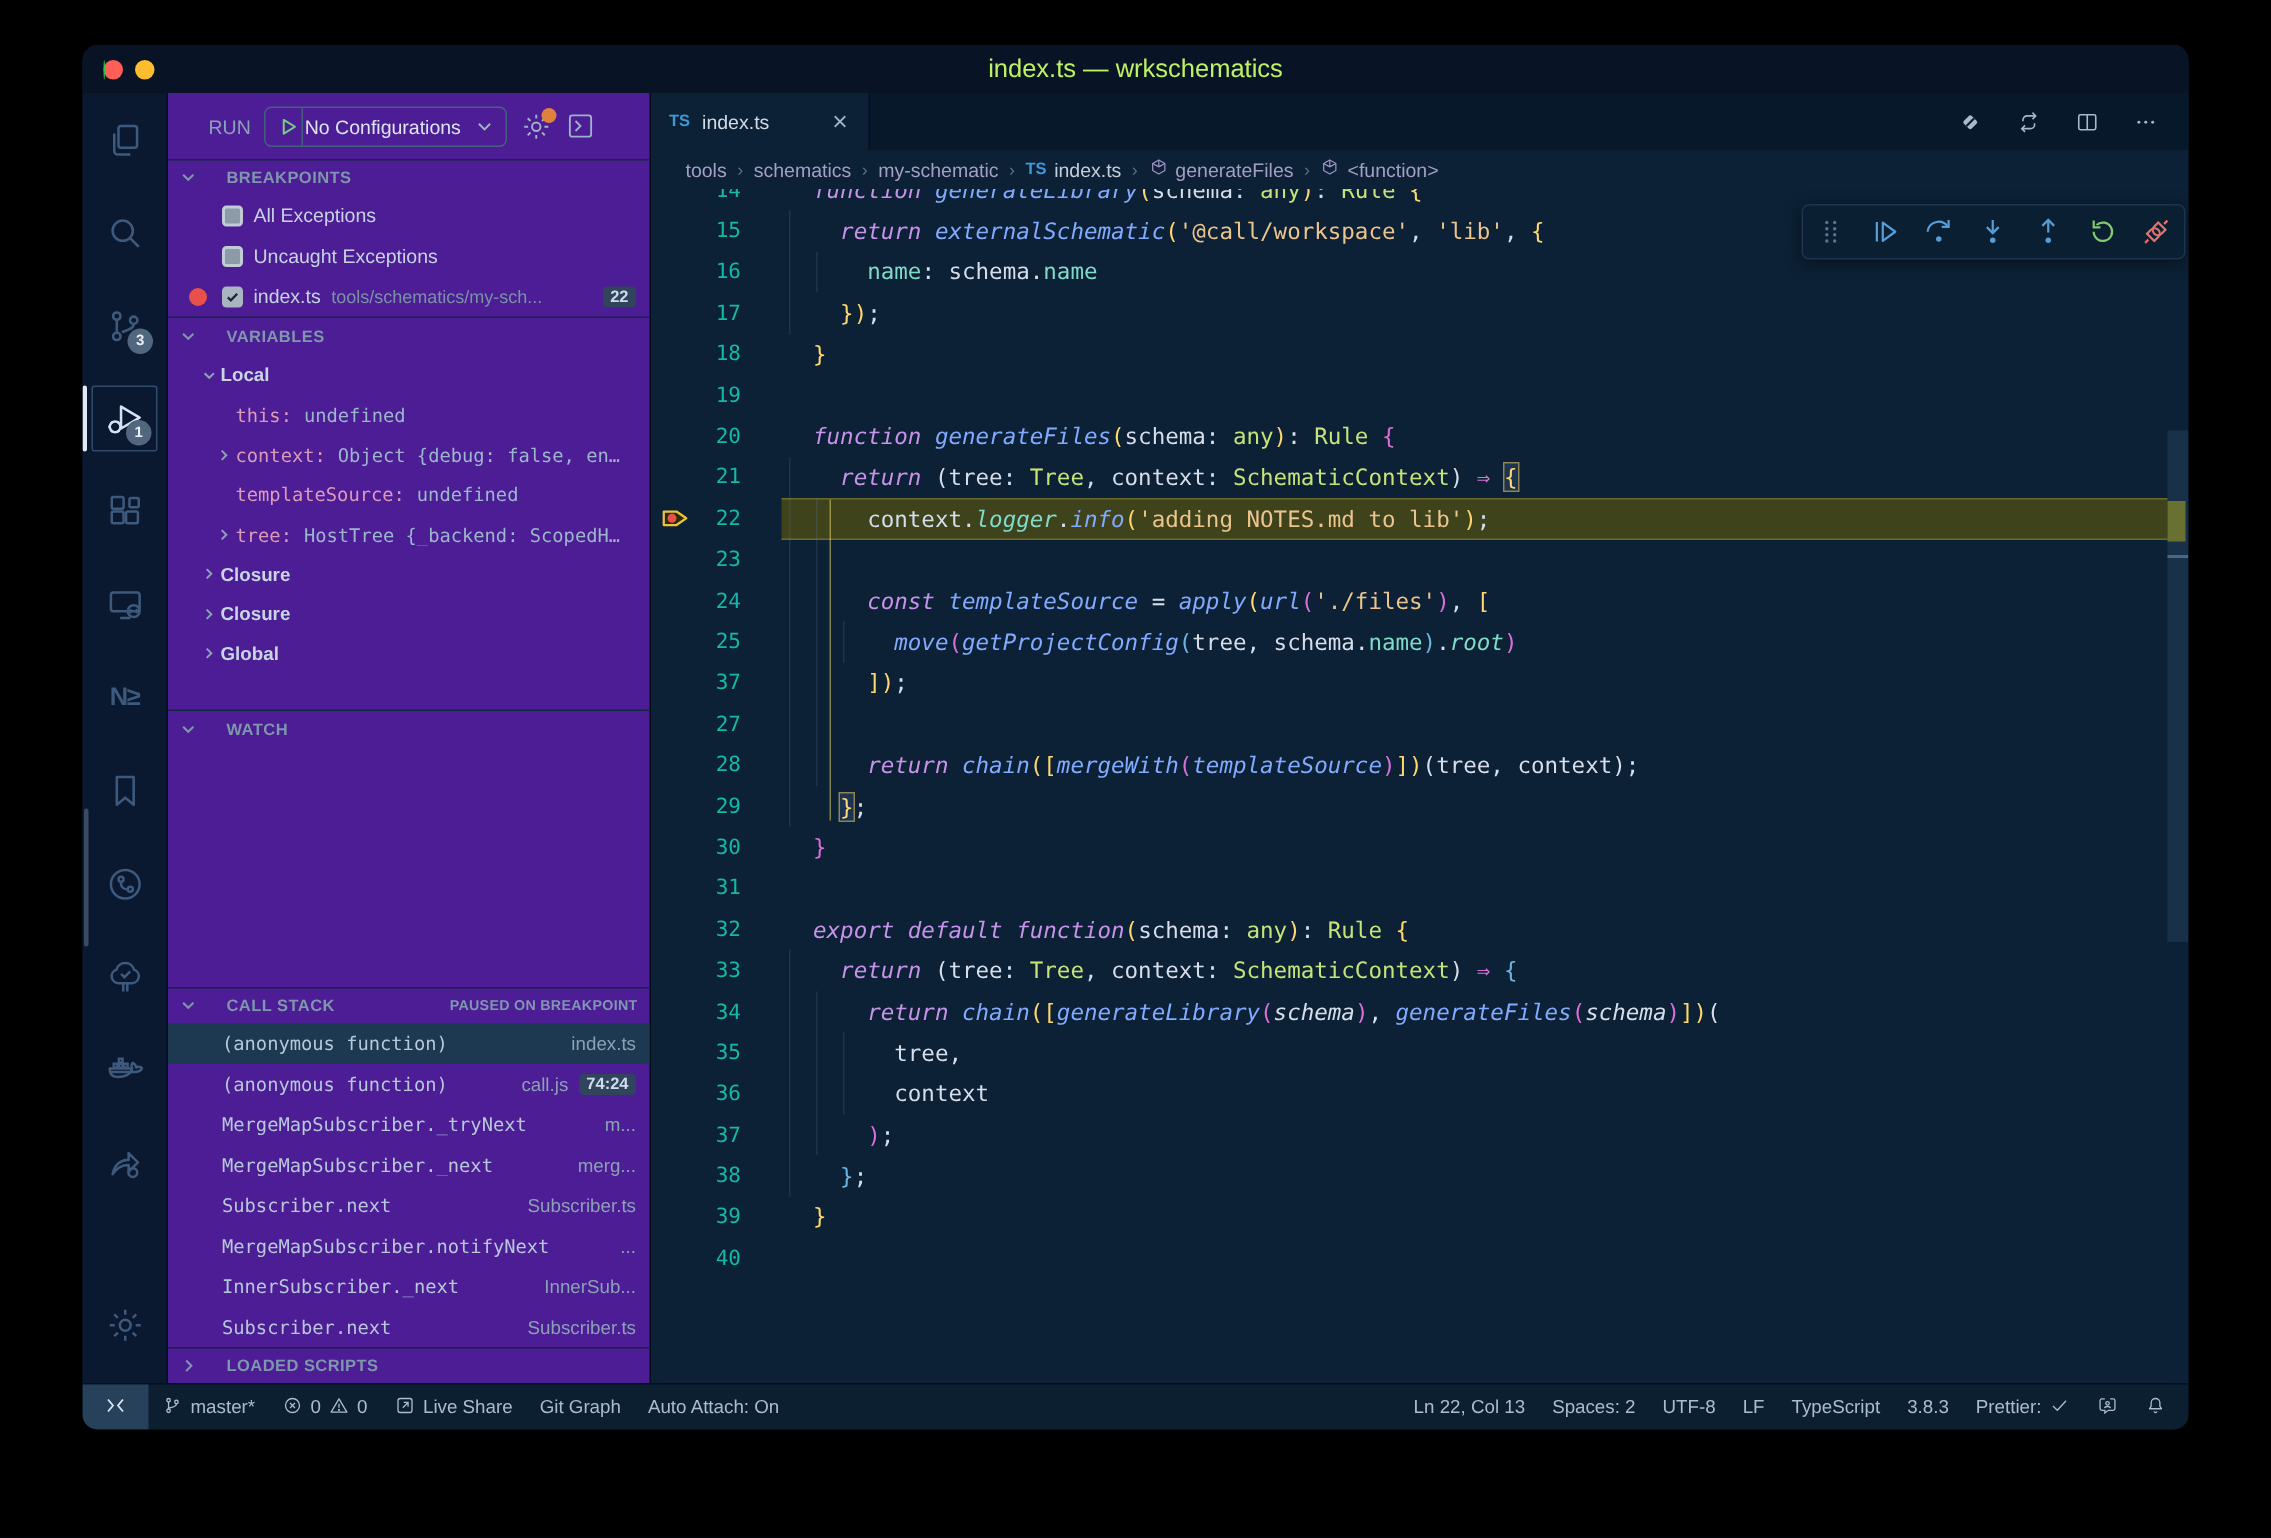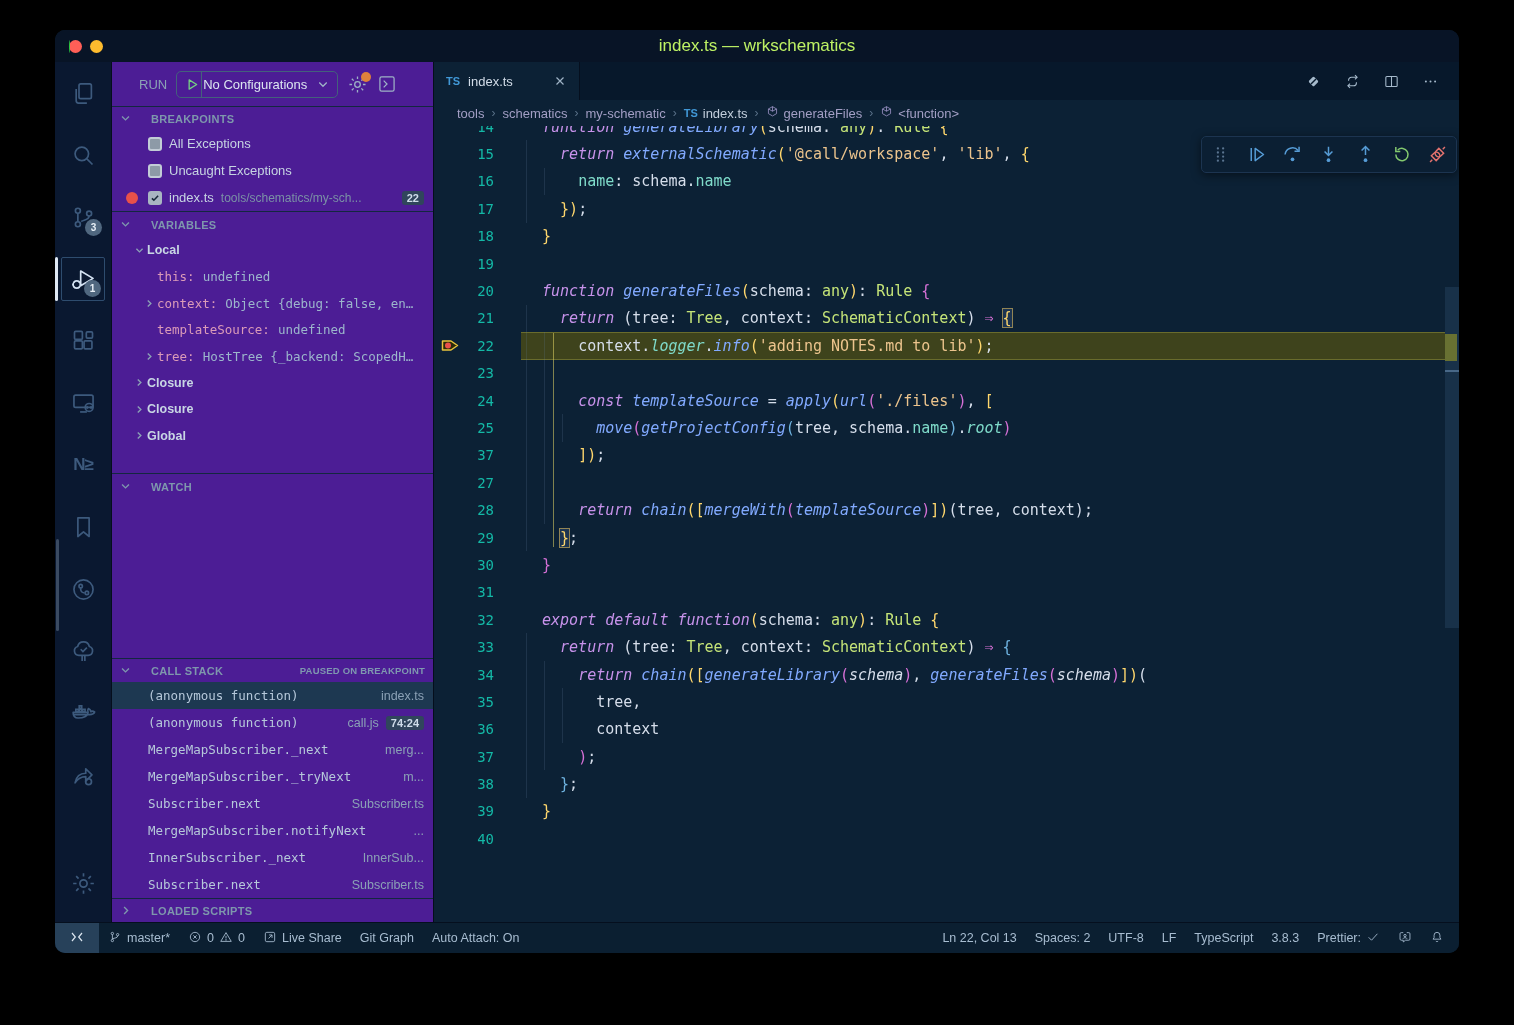--- a/index.html
+++ b/index.html
@@ -400,26 +400,26 @@
           <div class="cs-row selected">
             <span class="cs-fn">(anonymous function)</span>
             <span class="cs-file">index.ts</span>
           </div>
           <div class="cs-row">
             <span class="cs-fn">(anonymous function)</span>
             <span class="cs-file">call.js</span>
             <span class="pill">74:24</span>
           </div>
           <div class="cs-row">
+            <span class="cs-fn">MergeMapSubscriber._tryNext</span>
+            <span class="cs-file">m...</span>
+          </div>
+          <div class="cs-row">
             <span class="cs-fn">MergeMapSubscriber._next</span>
             <span class="cs-file">merg...</span>
-          </div>
-          <div class="cs-row">
-            <span class="cs-fn">MergeMapSubscriber._tryNext</span>
-            <span class="cs-file">m...</span>
           </div>
           <div class="cs-row">
             <span class="cs-fn">Subscriber.next</span>
             <span class="cs-file">Subscriber.ts</span>
           </div>
           <div class="cs-row">
             <span class="cs-fn">MergeMapSubscriber.notifyNext</span>
             <span class="cs-file">...</span>
           </div>
           <div class="cs-row">

